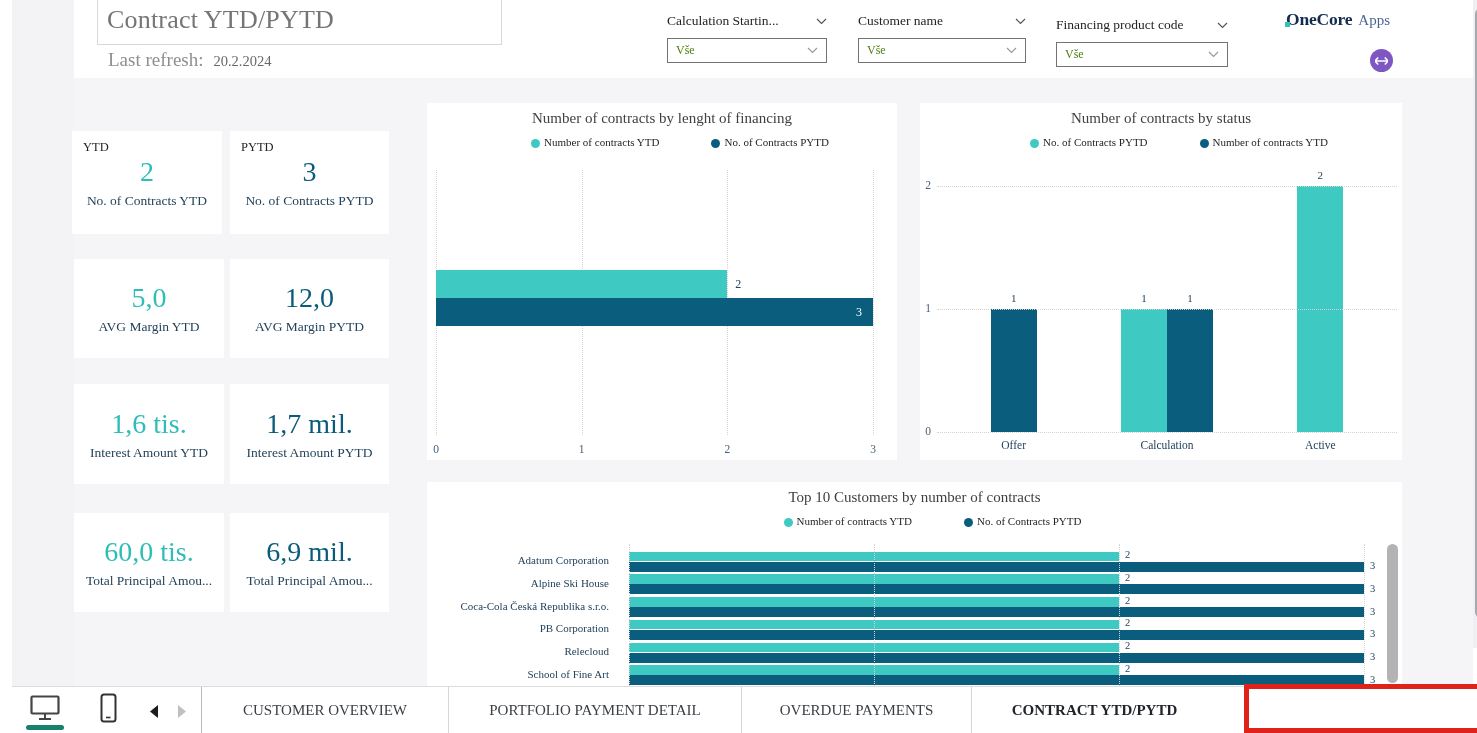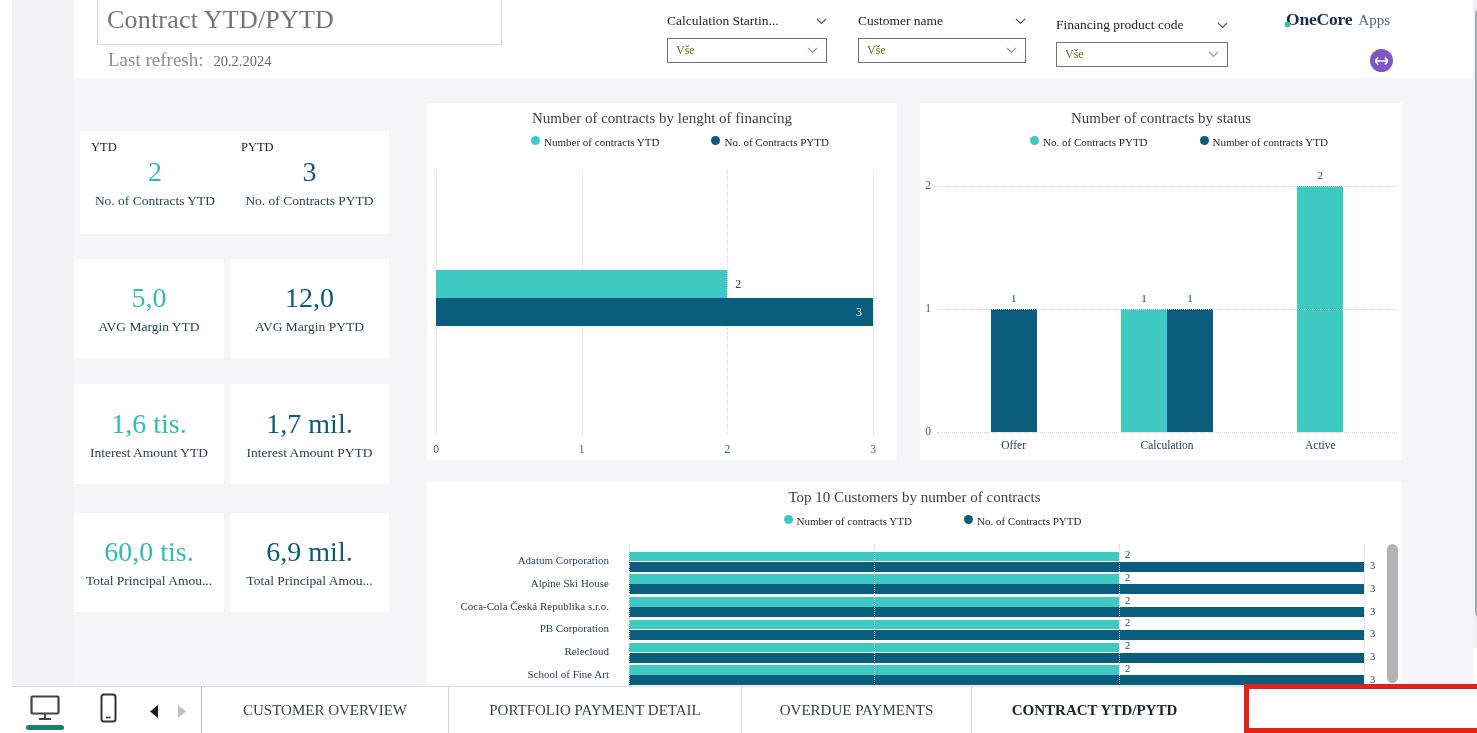--- a/index.html
+++ b/index.html
@@ -40,21 +40,21 @@
   .kpi .val.navy{color:#0b5c7c;}
   .kpi .lab{font-size:13.5px;color:#24435c;white-space:nowrap;}
 
   
   .panel{position:absolute;background:#fff;}
   #panel1{left:415px;top:103px;width:470px;height:357px;}
   #panel2{left:908px;top:103px;width:482px;height:357px;}
   #panel3{left:415px;top:482px;width:975px;height:204px;overflow:hidden;}
   .chart-title{margin:0;padding-top:7px;text-align:center;font-size:15px;font-weight:normal;color:#3f3f3f;}
   .legend{display:flex;justify-content:center;gap:16px;margin-top:9px;}
-  .legend-item{display:flex;align-items:flex-start;gap:4px;font-size:11px;color:#252423;padding-left:36px;}
+  .legend-item{display:flex;align-items:flex-end;gap:4px;font-size:11px;color:#252423;padding-left:36px;}
   .legend-dot{width:9px;height:9px;border-radius:50%;}
 
   #c1-plot{position:absolute;left:9px;top:67px;width:437px;height:265px;}
   #c2-plot{position:absolute;left:17px;top:83px;width:460px;height:246px;}
   .vgrid{position:absolute;top:0;bottom:0;width:0;border-left:1px dotted #d4d4d4;}
   .hgrid{position:absolute;left:0;right:0;height:0;border-top:1px dotted #d4d4d4;}
   .tickx{position:absolute;bottom:-20px;width:30px;margin-left:-15px;text-align:center;
          font-size:11.5px;color:#44607a;}
   .ticky{position:absolute;left:-18px;width:12px;text-align:right;font-size:11.5px;color:#44607a;margin-top:-7px;}
   .hbar{position:absolute;left:0;}
@@ -151,21 +151,21 @@
   <div class="brand">
     <span class="name">OneCore</span>
     <span class="suffix">Apps</span>
   </div>
   <div class="nav-circle">
     <svg width="13" height="10" viewBox="0 0 13 10">
         <path d="M0 5 h13 M3.2 1.5 L0 5 l3.2 3.5 M9.8 1.5 L13 5 l-3.2 3.5" stroke="#fff" stroke-width="1.6" fill="none"></path>
       </svg>
   </div>
 
-  <div class="kpi" style="left:68px;top:131px;width:150px;height:103px;">
+  <div class="kpi" style="left:60px;top:131px;width:150px;height:103px;">
     <span class="tag">YTD</span>
     <span class="val teal">2</span>
     <span class="lab">No. of Contracts YTD</span>
   </div>
   <div class="kpi" style="left:218px;top:131px;width:159px;height:103px;">
     <span class="tag">PYTD</span>
     <span class="val navy">3</span>
     <span class="lab">No. of Contracts PYTD</span>
   </div>
   <div class="kpi" style="left:62px;top:259px;width:150px;height:99px;">

